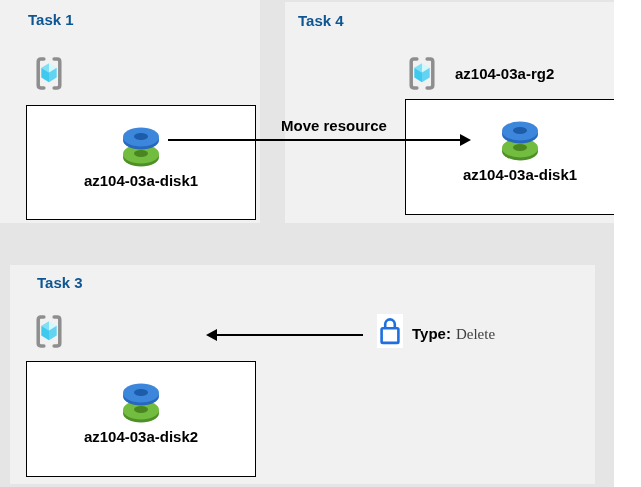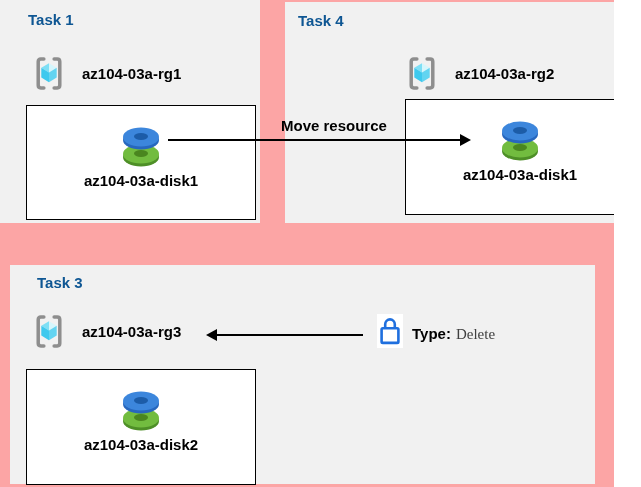--- a/index.html
+++ b/index.html
@@ -1,17 +1,17 @@
 <!DOCTYPE html>
 <html style="--panel-bg: #F1F1F1; --heading-blue: #0E5693; --text-black: #000000; --type-value-gray: #404040; --lock-blue: #1F6FDE; --bracket-gray: #8E8E8E; --cube-top-left: #7EDFF5; --cube-top-right: #D5F6FC; --cube-bottom-left: #3EC9EE; --cube-bottom-right: #62D4F1; --disk-blue: #3C86DC; --disk-blue-dark: #1C5CA8; --disk-blue-rim: #2767BE; --disk-green: #72BC3F; --disk-green-dark: #4A861F; --disk-green-rim: #4E8F27;"><head>
 <meta charset="utf-8">
 <style>
   html,body{margin:0;padding:0;background:#fff;}
   .page{
-    position:relative;width:614px;height:487px;background:#fca5a5;overflow:hidden;
+    position:relative;width:614px;height:487px;background:#e5e5e5;overflow:hidden;
     font-family:"Liberation Sans","DejaVu Sans",sans-serif;color:#000;text-align:center;
   }
   .panel{position:absolute;background:var(--panel-bg);}
   .task-heading{
     position:absolute;font-size:15px;font-weight:bold;color:var(--heading-blue);
     white-space:nowrap;
   }
   .rg-row{position:absolute;display:flex;align-items:center;}
   .rg-row .icon-wrap{width:30px;height:37px;flex:0 0 auto;}
   .rg-label{font-size:15px;font-weight:bold;margin-left:18px;white-space:nowrap;}
@@ -60,21 +60,20 @@
     <span class="icon-wrap">
       <svg viewBox="0 0 28 36">
         <path d="M9 4 H6 Q3.5 4 3.5 6.5 V29.5 Q3.5 32 6 32 H9" fill="none" stroke="var(--bracket-gray)" stroke-width="3.4" stroke-linecap="round"></path>
         <path d="M19 4 H22 Q24.5 4 24.5 6.5 V29.5 Q24.5 32 22 32 H19" fill="none" stroke="var(--bracket-gray)" stroke-width="3.4" stroke-linecap="round"></path>
         <polygon points="14,8 6.5,12.5 14,17" fill="var(--cube-top-left)"></polygon>
         <polygon points="14,8 21.5,12.5 14,17" fill="var(--cube-top-right)"></polygon>
         <polygon points="6.5,12.5 14,17 14,26.5 6.5,22" fill="var(--cube-bottom-left)"></polygon>
         <polygon points="21.5,12.5 14,17 14,26.5 21.5,22" fill="var(--cube-bottom-right)"></polygon>
       </svg>
     </span>
-    <span class="rg-label">az104-03a-rg1</span>
   </div>
 
   <div class="rg-row" style="left:407px;top:55px;">
     <span class="icon-wrap">
       <svg viewBox="0 0 28 36">
         <path d="M9 4 H6 Q3.5 4 3.5 6.5 V29.5 Q3.5 32 6 32 H9" fill="none" stroke="var(--bracket-gray)" stroke-width="3.4" stroke-linecap="round"></path>
         <path d="M19 4 H22 Q24.5 4 24.5 6.5 V29.5 Q24.5 32 22 32 H19" fill="none" stroke="var(--bracket-gray)" stroke-width="3.4" stroke-linecap="round"></path>
         <polygon points="14,8 6.5,12.5 14,17" fill="var(--cube-top-left)"></polygon>
         <polygon points="14,8 21.5,12.5 14,17" fill="var(--cube-top-right)"></polygon>
         <polygon points="6.5,12.5 14,17 14,26.5 6.5,22" fill="var(--cube-bottom-left)"></polygon>
@@ -88,21 +87,20 @@
     <span class="icon-wrap">
       <svg viewBox="0 0 28 36">
         <path d="M9 4 H6 Q3.5 4 3.5 6.5 V29.5 Q3.5 32 6 32 H9" fill="none" stroke="var(--bracket-gray)" stroke-width="3.4" stroke-linecap="round"></path>
         <path d="M19 4 H22 Q24.5 4 24.5 6.5 V29.5 Q24.5 32 22 32 H19" fill="none" stroke="var(--bracket-gray)" stroke-width="3.4" stroke-linecap="round"></path>
         <polygon points="14,8 6.5,12.5 14,17" fill="var(--cube-top-left)"></polygon>
         <polygon points="14,8 21.5,12.5 14,17" fill="var(--cube-top-right)"></polygon>
         <polygon points="6.5,12.5 14,17 14,26.5 6.5,22" fill="var(--cube-bottom-left)"></polygon>
         <polygon points="21.5,12.5 14,17 14,26.5 21.5,22" fill="var(--cube-bottom-right)"></polygon>
       </svg>
     </span>
-    <span class="rg-label">az104-03a-rg3</span>
   </div>
 
   <div class="resource-box" style="left:26px;top:105px;height:96px;">
     <span class="disk-icon-wrap">
       <svg viewBox="0 0 44 46">
         <ellipse cx="22" cy="34" rx="18" ry="9.5" fill="var(--disk-green-rim)"></ellipse>
         <ellipse cx="22" cy="31" rx="18" ry="9.5" fill="var(--disk-green)"></ellipse>
         <ellipse cx="22" cy="30.5" rx="7" ry="3.4" fill="var(--disk-green-dark)"></ellipse>
         <ellipse cx="22" cy="17" rx="18" ry="9.5" fill="var(--disk-blue-rim)"></ellipse>
         <ellipse cx="22" cy="14" rx="18" ry="9.5" fill="var(--disk-blue)"></ellipse>
@@ -119,21 +117,21 @@
         <ellipse cx="22" cy="31" rx="18" ry="9.5" fill="var(--disk-green)"></ellipse>
         <ellipse cx="22" cy="30.5" rx="7" ry="3.4" fill="var(--disk-green-dark)"></ellipse>
         <ellipse cx="22" cy="17" rx="18" ry="9.5" fill="var(--disk-blue-rim)"></ellipse>
         <ellipse cx="22" cy="14" rx="18" ry="9.5" fill="var(--disk-blue)"></ellipse>
         <ellipse cx="22" cy="13.5" rx="7" ry="3.4" fill="var(--disk-blue-dark)"></ellipse>
       </svg>
     </span>
     <span class="disk-label">az104-03a-disk1</span>
   </div>
 
-  <div class="resource-box" style="left:26px;top:361px;height:97px;margin-top:8px;">
+  <div class="resource-box" style="left:26px;top:361px;height:97px;">
     <span class="disk-icon-wrap">
       <svg viewBox="0 0 44 46">
         <ellipse cx="22" cy="34" rx="18" ry="9.5" fill="var(--disk-green-rim)"></ellipse>
         <ellipse cx="22" cy="31" rx="18" ry="9.5" fill="var(--disk-green)"></ellipse>
         <ellipse cx="22" cy="30.5" rx="7" ry="3.4" fill="var(--disk-green-dark)"></ellipse>
         <ellipse cx="22" cy="17" rx="18" ry="9.5" fill="var(--disk-blue-rim)"></ellipse>
         <ellipse cx="22" cy="14" rx="18" ry="9.5" fill="var(--disk-blue)"></ellipse>
         <ellipse cx="22" cy="13.5" rx="7" ry="3.4" fill="var(--disk-blue-dark)"></ellipse>
       </svg>
     </span>

